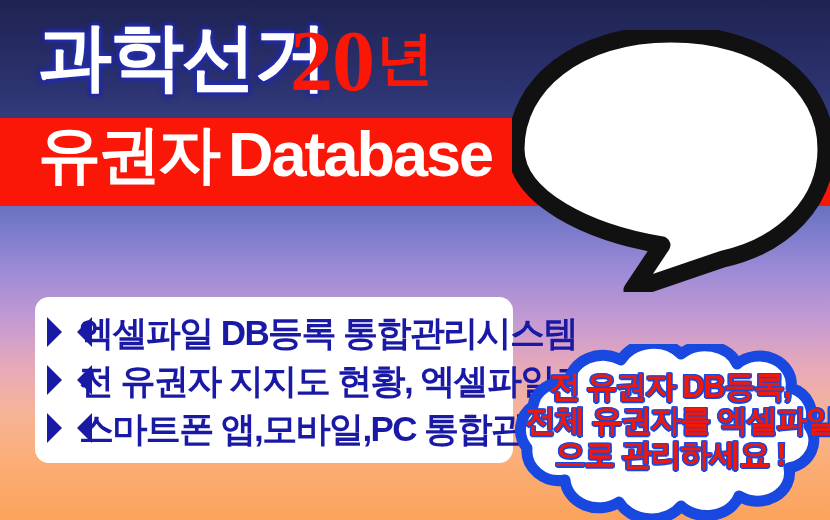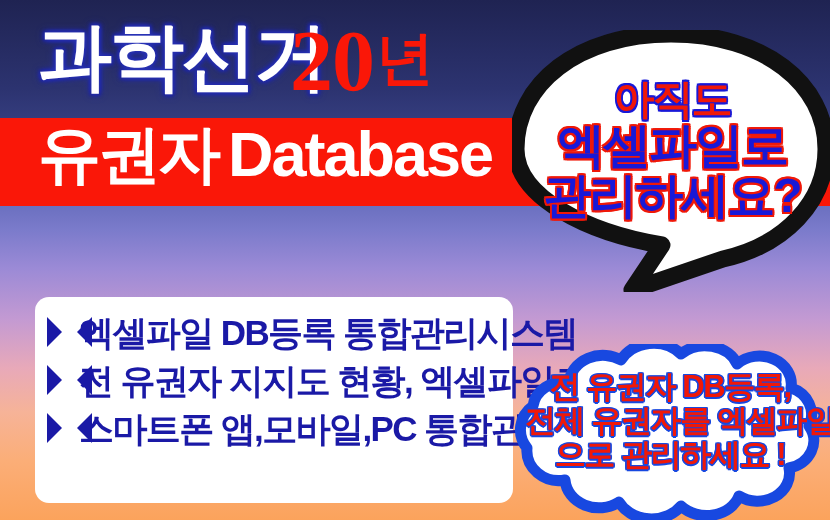--- a/index.html
+++ b/index.html
@@ -111,21 +111,21 @@
   }
   .headline-2 .ko { letter-spacing: -3px; text-align: center; }
   .headline-2 .en { letter-spacing: -2px; margin-left: 10px; }
 
   
   .feature-box {
     position: absolute;
     left: 35px;
     top: 297px;
     width: 478px;
-    height: 206px;
+    height: 166px;
     background: #ffffff;
     border-radius: 14px;
     box-sizing: border-box;
     padding: 11px 0 16px 12px;
   }
   .feature-row {
     display: flex;
     align-items: center;
     height: 48px;
     white-space: nowrap;
@@ -274,25 +274,20 @@
   <div class="speech-bubble">
     <svg class="bubble-body" width="318" height="262" viewBox="0 0 318 262">
       <path d="M 159 4
                C 252 4 314 54 314 119
                C 314 172 273 215 211 229
                L 120 260
                L 150 215
                C 77 203 4 168 4 119
                C 4 54 66 4 159 4 Z" fill="#ffffff" stroke="#111111" stroke-width="17" stroke-linejoin="round"></path>
     </svg>
-    <div class="bubble-text">
-      <span class="bub-line bub-line-1">아직도</span>
-      <span class="bub-line bub-line-2">엑셀파일로</span>
-      <span class="bub-line bub-line-3">관리하세요?</span>
-    </div>
   </div>
 
   <div class="cloud-callout">
     <svg class="cloud-svg" width="327" height="176" viewBox="0 0 327 176">
       <g fill="#ffffff" stroke="#1848e0" stroke-width="11" stroke-linejoin="round">
         <path d="M 66 38
                  A 34 30 0 0 1 118 16
                  A 36 30 0 0 1 178 10
                  A 34 28 0 0 1 234 20
                  A 32 28 0 0 1 288 44

